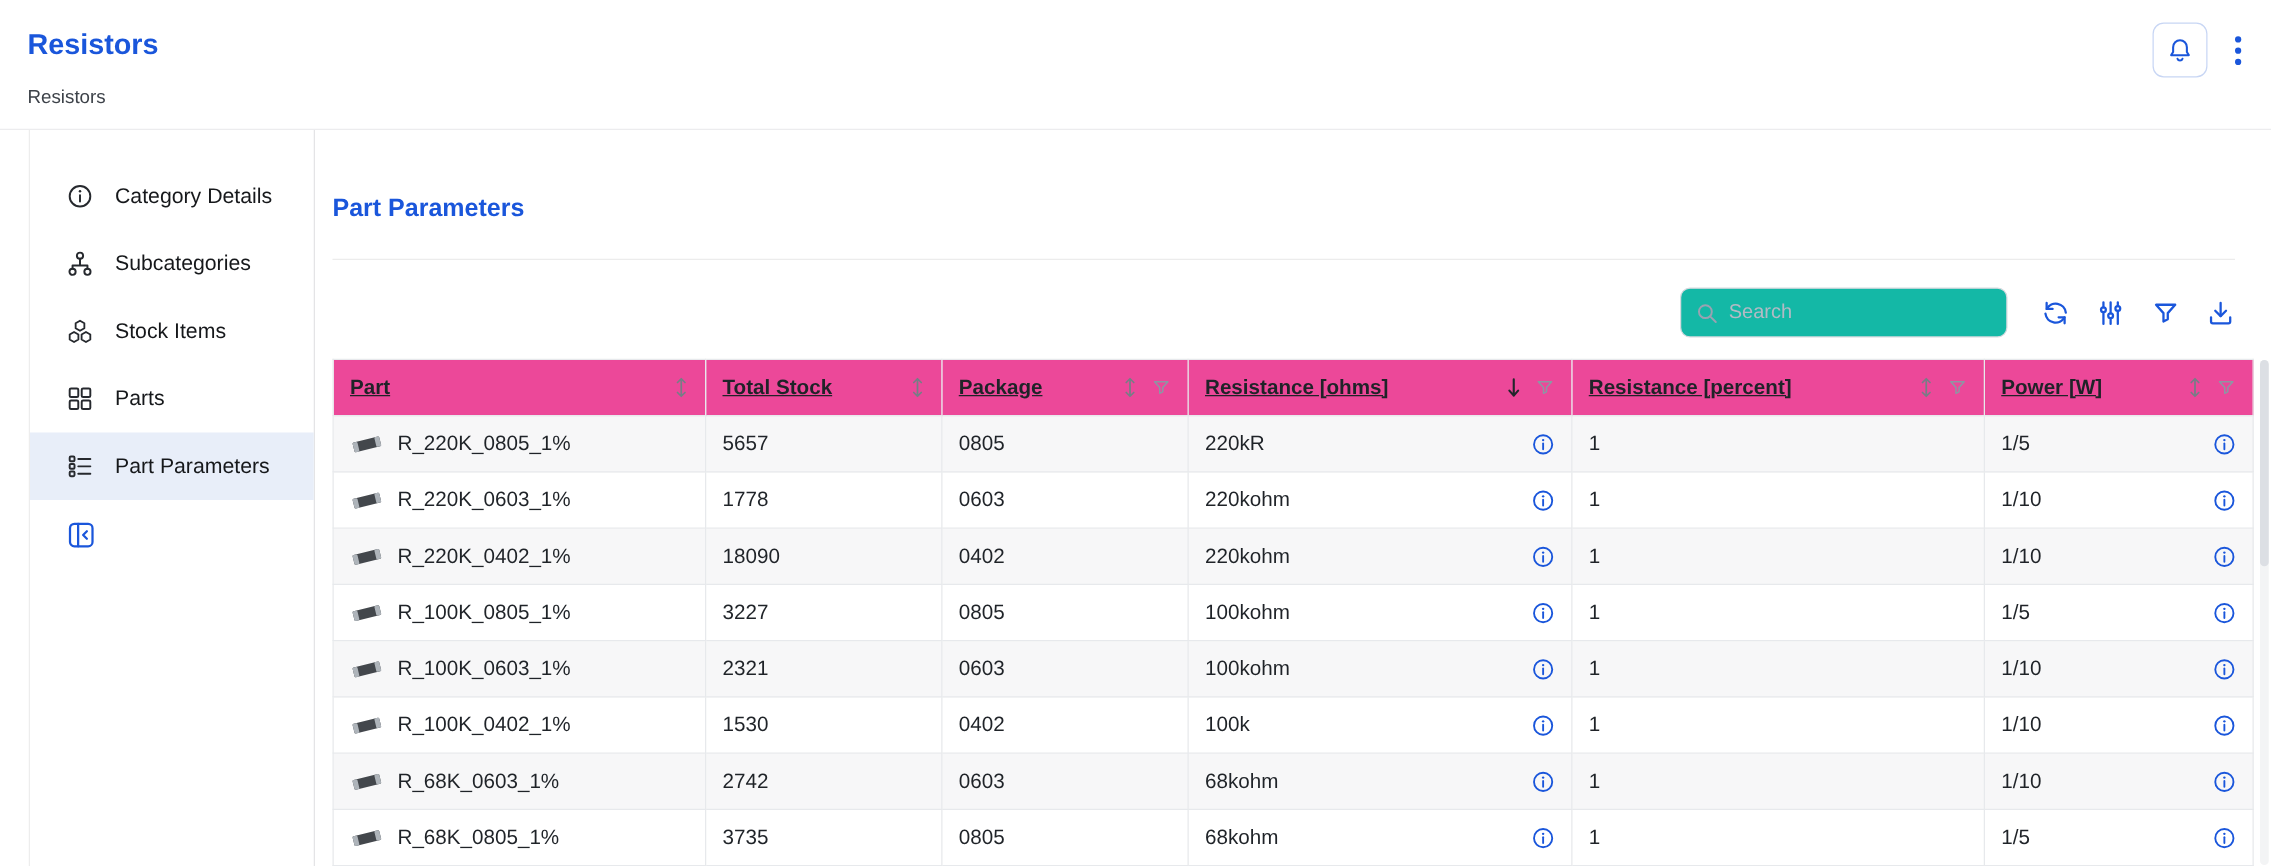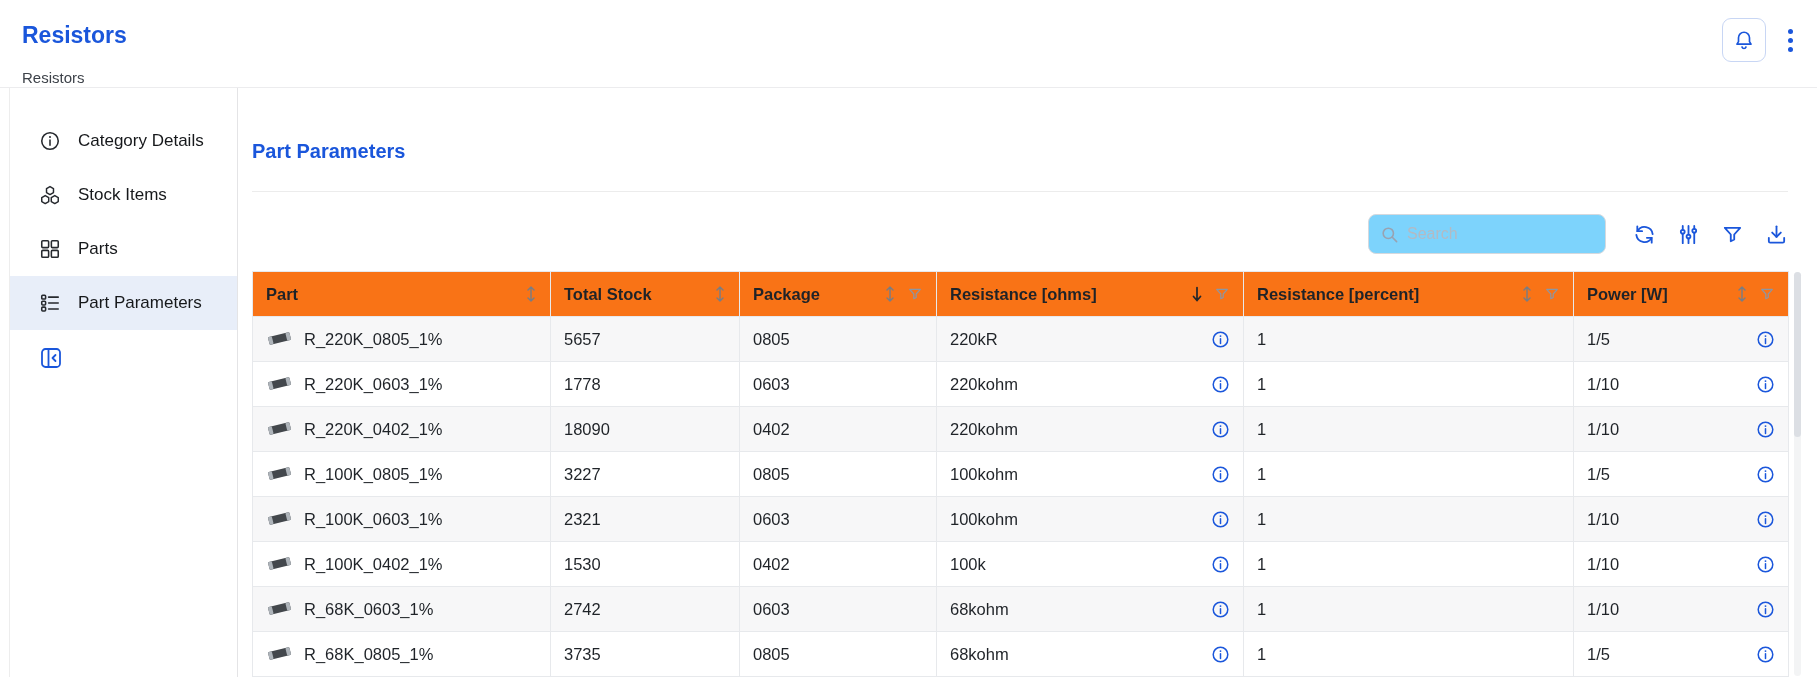--- a/index.html
+++ b/index.html
@@ -1,63 +1,63 @@
 <!DOCTYPE html>
 <html style="--accent: #1a56db; --stripe: #f7f7f8; --tblborder: #e7e9ec;"><head>
 <meta charset="utf-8">
 <style>
   :root { --accent:#1a56db; --stripe:#f7f7f8; --tblborder:#e7e9ec; }
   * { margin:0; padding:0; box-sizing:border-box; }
   html,body { width:1817px; height:693px; overflow:hidden; background:#fff;
     font-family:"Liberation Sans","DejaVu Sans",sans-serif; color:#1f2328; }
 
   
-  .app-header { height:88px; padding:24px 0 0 22px; position:relative; border-bottom:1px solid #ececee; }
+  .app-header { height:104px; padding:24px 0 0 22px; position:relative; border-bottom:1px solid #ececee; }
   .page-title { color:var(--accent); font-size:23px; font-weight:700; line-height:23px; }
   .breadcrumb { margin-top:22px; font-size:15px; color:#3d4249; }
   .header-actions { position:absolute; top:18px; right:22px; display:flex; align-items:center; gap:20px; }
   .bell-btn { width:44px; height:44px; border:1.5px solid #c8d6f4; border-radius:9px; background:#fff;
     display:flex; align-items:center; justify-content:center; cursor:pointer; }
   .kebab-btn { background:none; border:0; display:flex; flex-direction:column; gap:4px; padding:4px 2px; cursor:pointer; }
   .kebab-btn i { width:5px; height:5px; background:var(--accent); border-radius:50%; display:block; }
 
   
-  .body-wrap { display:flex; height:589px; margin-left:9px; border-left:1px solid #ededed; }
+  .body-wrap { display:flex; height:589px; margin-left:23px; border-left:1px solid #ededed; }
 
   
   .sidebar { flex:0 0 228px; width:228px; border-right:1px solid #e4e4e6; padding-top:26px; }
   .side-item { height:54px; display:flex; align-items:center; gap:17px; padding-left:29px;
     font-size:17px; color:#16181b; cursor:pointer; white-space:nowrap; }
   .side-item svg { width:22px; height:22px; flex:0 0 22px; }
   .side-item.active { background:#e8eef9; }
   .collapse-btn { background:none; border:0; margin:16px 0 0 29px; padding:0; cursor:pointer; display:block; }
   .collapse-btn svg { width:24px; height:24px; }
 
   
   .main { flex:1; padding:52px 29px 0 14px; min-width:0; }
   .main-title { color:var(--accent); font-size:20px; font-weight:700; line-height:23px; }
   .rule { border:none; border-top:1px solid #ececec; margin-top:28px; }
   .toolbar { margin-top:22px; display:flex; justify-content:flex-end; align-items:center; gap:21px; }
-  .search-box { width:238px; height:40px; border:1px solid #d5d9de; border-radius:8px;
-    display:flex; align-items:center; gap:8px; padding:0 11px; margin-right:6px; background:#7dd3fc; }
+  .search-box { width:262px; height:40px; border:1px solid #d5d9de; border-radius:8px;
+    display:flex; align-items:center; gap:8px; padding:0 11px; margin-right:6px; background:#14b8a6; }
   .search-box input { flex:1; min-width:0; border:0; outline:0; font-size:16px; font-family:inherit; color:#333; background:transparent; }
   .search-box input::placeholder { color:#b3bac4; }
   .tool-btn { background:none; border:0; padding:0; cursor:pointer; display:flex; }
   .tool-btn svg { width:23px; height:23px; }
 
   
   .table-wrap { margin-top:17px; position:relative; }
   table { width:1536px; table-layout:fixed; border-collapse:collapse; background:#fff; }
   th,td { border:1px solid var(--tblborder); height:45px; padding:0 13px; font-size:16.5px;
     text-align:left; vertical-align:middle; }
-  th { font-weight:700; background:#f97316; cursor:pointer; }
+  th { font-weight:700; background:#ec4899; cursor:pointer;text-decoration:underline; }
   tbody tr:nth-child(odd) td { background:var(--stripe); }
   .th-inner { display:flex; align-items:center; justify-content:space-between; gap:6px; }
   .th-icons { display:flex; align-items:center; gap:11px; flex:0 0 auto; }
-  .cell { display:flex; align-items:flex-start; }
+  .cell { display:flex; align-items:center; }
   .part-cell { gap:11px; }
   .between { justify-content:space-between;gap:36px; }
   .info-btn { background:none; border:0; padding:0; cursor:pointer; display:flex; }
   .info-btn svg { width:19px; height:19px; }
 
   .vscroll { position:absolute; left:1542px; top:1px; width:7px; height:404px; background:#f3f4f5; border-radius:4px; }
   .vscroll .thumb { width:7px; height:165px; background:#dcdfe4; border-radius:4px; }
 </style>
 </head>
 <body>
@@ -86,20 +86,29 @@
 
     <div class="side-item">
       <svg viewBox="0 0 24 24" fill="none" stroke="#26292e" stroke-width="1.7">
         <circle cx="12" cy="12" r="9"></circle>
           <path d="M12 11v5.5" stroke-linecap="round"></path>
           <circle cx="12" cy="7.6" r="1.1" fill="#26292e" stroke="none"></circle>
       </svg>
       <span>Category Details</span>
     </div>
 
+    <div class="side-item">
+      <svg viewBox="0 0 24 24" fill="none" stroke="#26292e" stroke-width="1.7" stroke-linecap="round" stroke-linejoin="round">
+        <circle cx="12" cy="5" r="2.7"></circle>
+          <circle cx="5.5" cy="19" r="2.7"></circle>
+          <circle cx="18.5" cy="19" r="2.7"></circle>
+        <path d="M12 7.7v5.8M5.5 16.3v-2.8h13v2.8"></path>
+      </svg>
+      <span>Subcategories</span>
+    </div>
 
     <div class="side-item">
       <svg viewBox="0 0 24 24" fill="none" stroke="#26292e" stroke-width="1.6" stroke-linejoin="round">
         <path d="M12 2.8l3.8 2.2v4.4L12 11.6 8.2 9.4V5z"></path>
         <path d="M6.8 12.6l3.8 2.2v4.4l-3.8 2.2L3 19.2v-4.4z"></path>
         <path d="M17.2 12.6l3.8 2.2v4.4l-3.8 2.2-3.8-2.2v-4.4z"></path>
       </svg>
       <span>Stock Items</span>
     </div>
 

